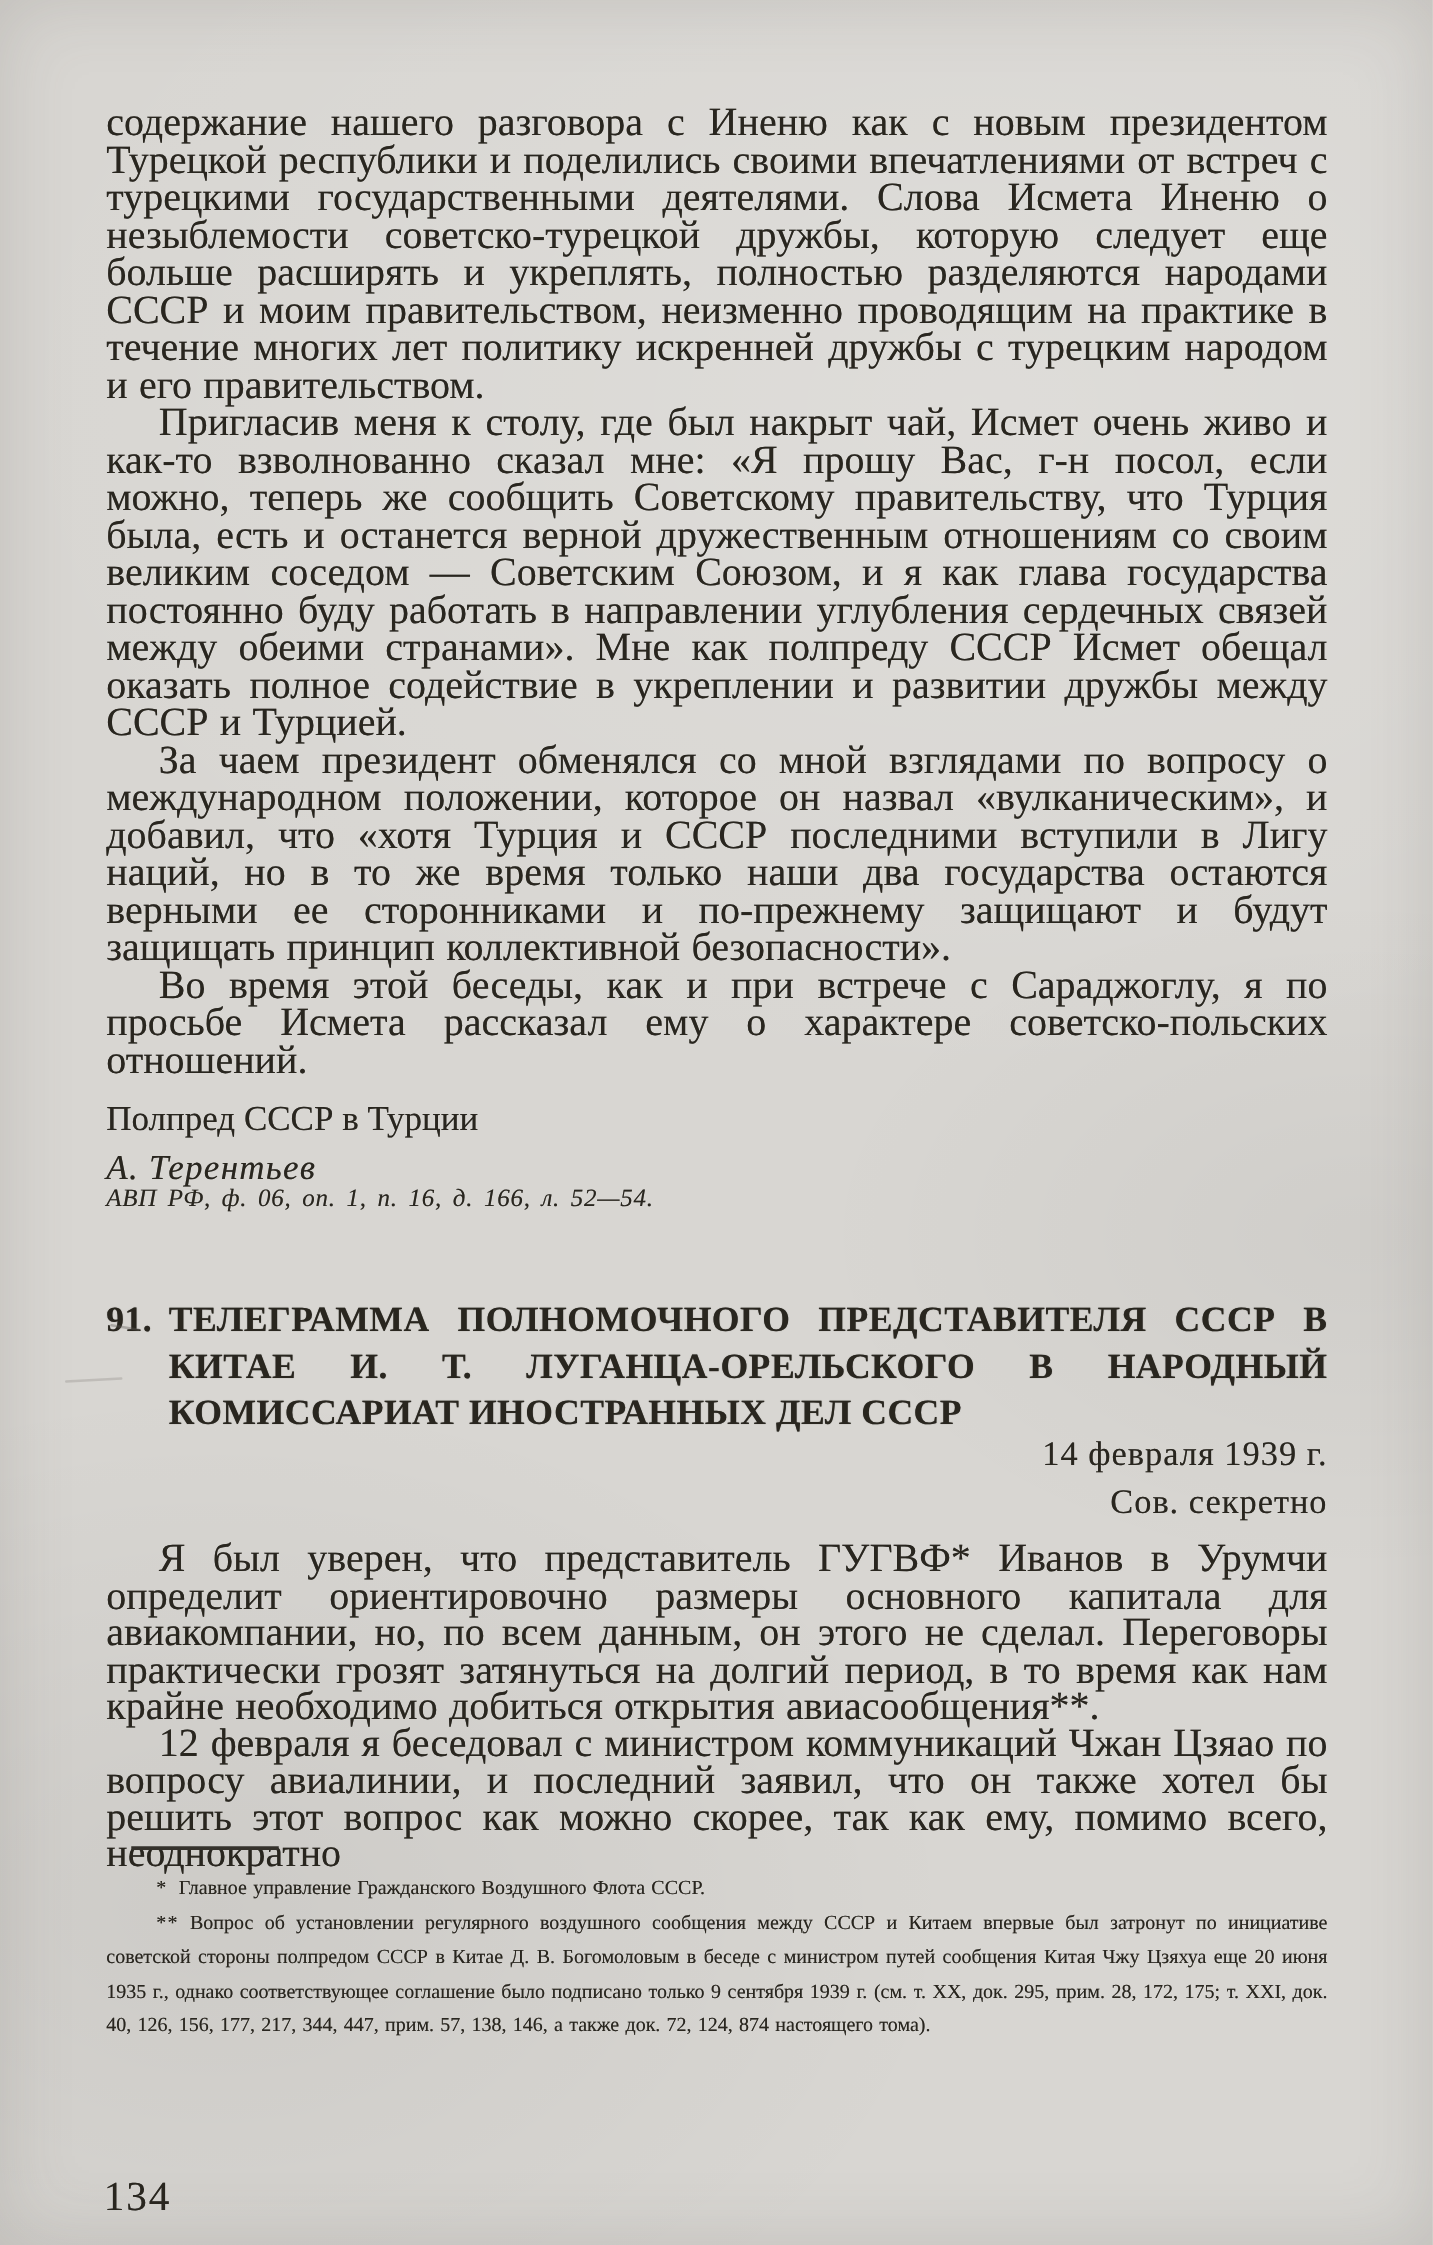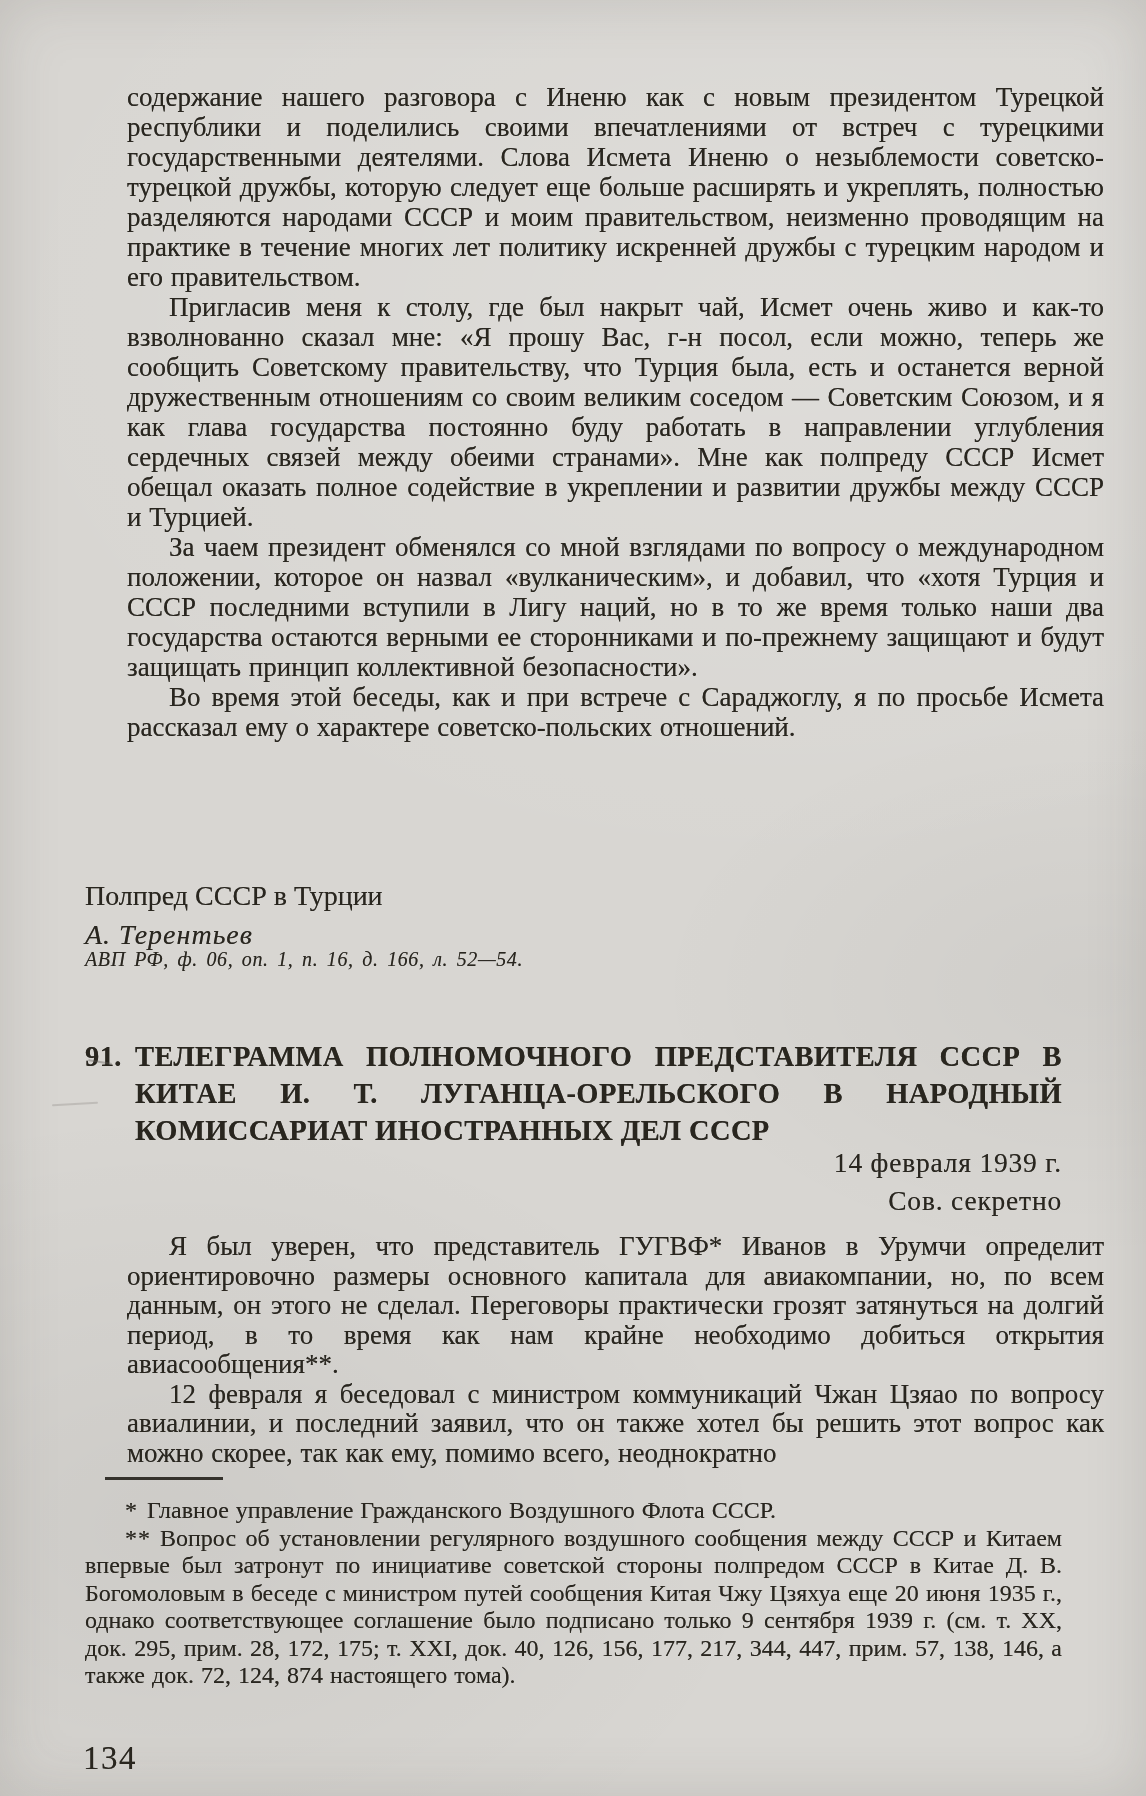--- a/index.html
+++ b/index.html
@@ -12,24 +12,23 @@
       radial-gradient(1000px 700px at 15% 85%, rgba(0,0,0,.05), transparent 60%),
       radial-gradient(800px 500px at 95% 55%, rgba(0,0,0,.04), transparent 55%),
       #d8d6d2;
   }
   .page{position:absolute;inset:0;box-shadow:inset 0 0 60px rgba(90,85,75,.18);}
   .content{position:absolute;left:85px;top:0;width:977px;height:100%;}
   .content p{margin:0;}
 
   .body-text{
     position:absolute;left:0;width:100%;
-    font-size:27px;line-height:30px;text-align:justify;
+    font-size:32px;line-height:30px;text-align:justify;
     word-spacing:1px;
     text-shadow:0 0 .5px rgba(20,18,14,.55);
-    margin-left:42px;
   }
   .doc90-body{top:82px;}
   .doc91-body{top:1232px;line-height:29.5px;}
   .indent{text-indent:42px;}
 
   .signature{
     position:absolute;top:876px;left:0;width:100%;
     text-align:left;font-size:28px;line-height:39px;
     text-shadow:0 0 .5px rgba(20,18,14,.5);
   }
@@ -59,21 +58,21 @@
     font-size:27.5px;line-height:38px;letter-spacing:.8px;
     text-shadow:0 0 .4px rgba(20,18,14,.5);
   }
 
   .fnote-rule{
     position:absolute;top:1477px;left:20px;width:118px;height:0;
     border-top:3px solid #35322c;
   }
   .footnotes{
     position:absolute;top:1497px;left:0;width:100%;
-    font-size:24px;line-height:27.5px;text-align:justify;
+    font-size:16px;line-height:27.5px;text-align:justify;
     word-spacing:1px;
     text-shadow:0 0 .4px rgba(20,18,14,.5);
   }
   .footnotes p{text-indent:40px;}
   .fnote-marker{padding-right:9px;letter-spacing:1px;}
 
   .page-number{
     position:absolute;top:1740px;left:-2px;
     font-size:33px;letter-spacing:1.5px;
     text-shadow:0 0 .4px rgba(20,18,14,.5);

